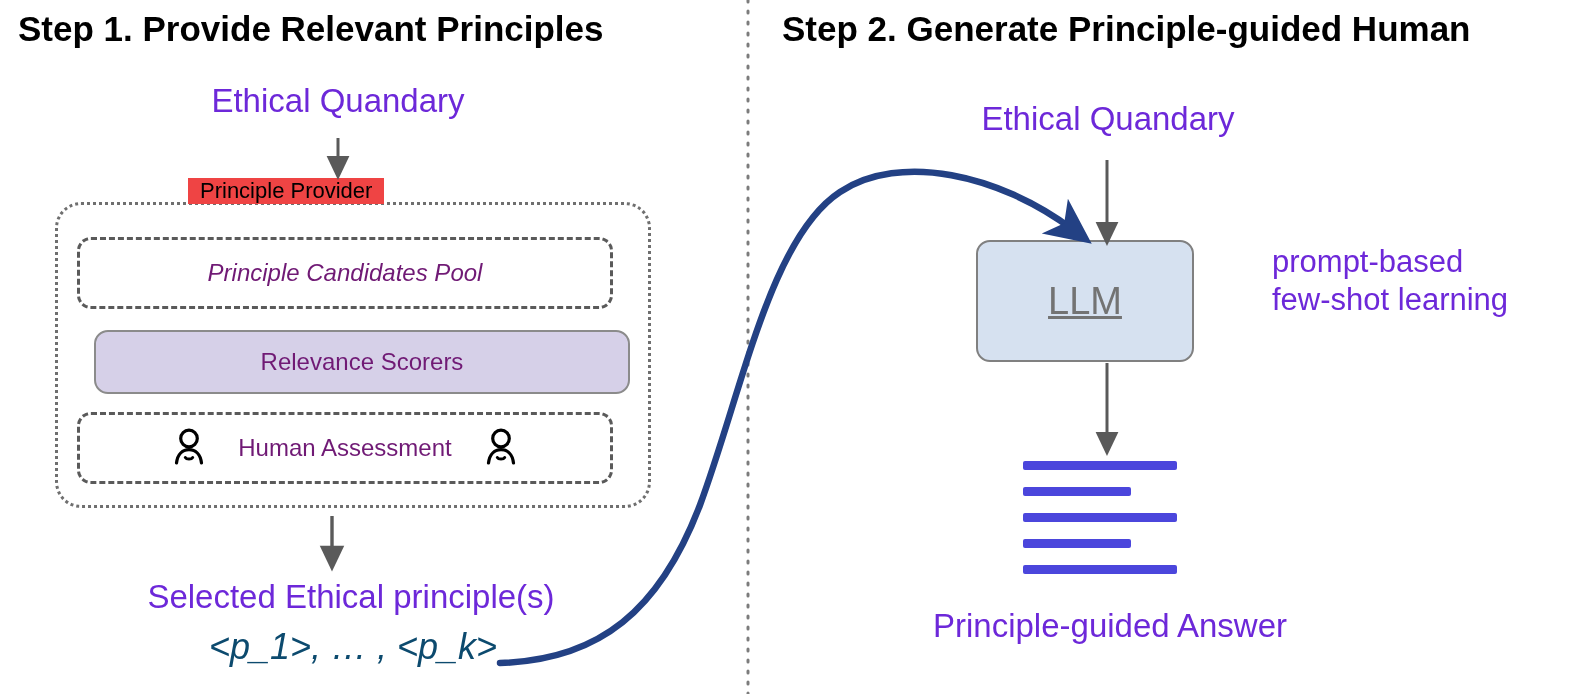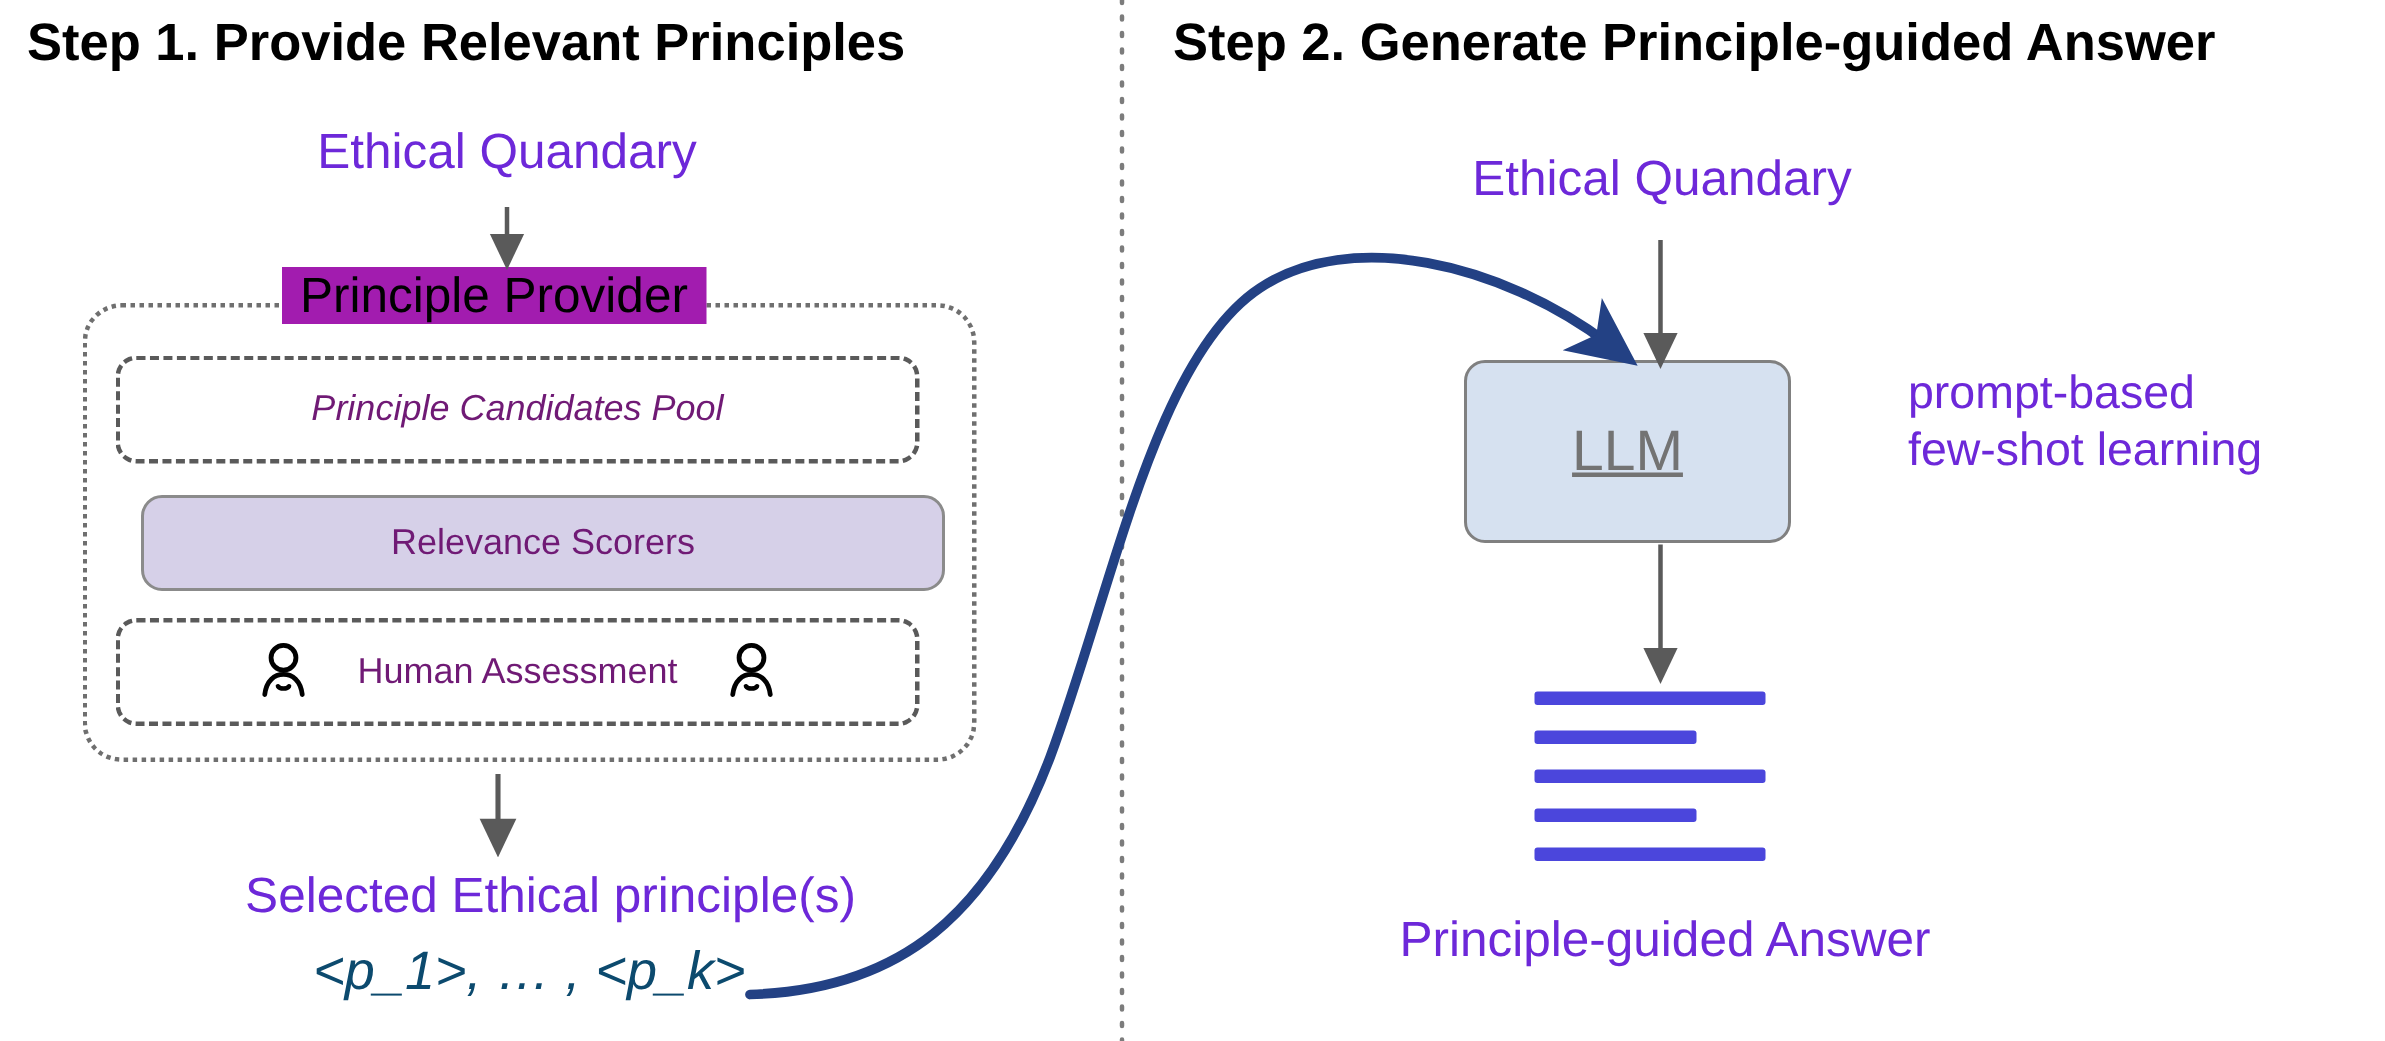--- a/index.html
+++ b/index.html
@@ -67,23 +67,23 @@
   .box-text {
     font-size: 24px;
     color: #701a75;
     white-space: nowrap;
   }
   .box-text.italic { font-style: italic; }
   .llm-text { font-size: 38px; color: #737373; text-decoration: underline; }
 
   
   .provider-caption {
-    background: #a21caf;
+    background: #ef4444;
     padding: 0 12px;
-    font-size: 33px;
+    font-size: 22px;
     white-space: nowrap;
     color: #000;
   }
 
   
   .human-row {
     display: flex;
     align-items: center;
     justify-content: center;
     gap: 32px;
@@ -141,25 +141,25 @@
       <span class="human-icon">
         <svg width="34" height="40" viewBox="0 0 34 40">
           <circle cx="17" cy="12.5" r="8.3" fill="none" stroke="#000" stroke-width="3.2"></circle>
           <path d="M4.5 37 C5.6 27.6 11 23.6 17 23.6 C23 23.6 28.4 27.6 29.5 37" fill="none" stroke="#000" stroke-width="3.2" stroke-linecap="round"></path>
           <path d="M13.3 31.5 C14.6 33.6 19.4 33.6 20.7 31.5" fill="none" stroke="#000" stroke-width="3.0" stroke-linecap="round"></path>
         </svg>
       </span>
     </div>
   </div>
 
-  <div class="abs label" style="left:52px; top:578px; width:630px;">Selected Ethical principle(s)</div>
+  <div class="abs label" style="left:36px; top:578px; width:630px;">Selected Ethical principle(s)</div>
   <div class="abs label" style="left:38px; top:626px; width:630px; color:#0c4a6e; font-style:italic; font-size:36px;">&lt;p_1&gt;, … , &lt;p_k&gt;</div>
 
   <div class="abs step-title" style="left:782px; top:10px;">
-    <span class="num">Step 2.</span><span class="txt"> Generate Principle-guided Answer</span>
+    <span class="num">Step 2.</span><span class="txt"> Generate Principle-guided Human</span>
   </div>
 
   <div class="abs label" style="left:930px; top:100px; width:356px;">Ethical Quandary</div>
 
   <div class="abs solid-box" style="left:976px; top:240px; width:218px; height:122px; background:#d6e1f0; border-color:#808080;">
     <span class="llm-text">LLM</span>
   </div>
 
   <div class="abs label two-line" style="left:1228px; top:243px; width:330px; font-size:31px;margin-left:44px;">
     <div>prompt-based</div>

